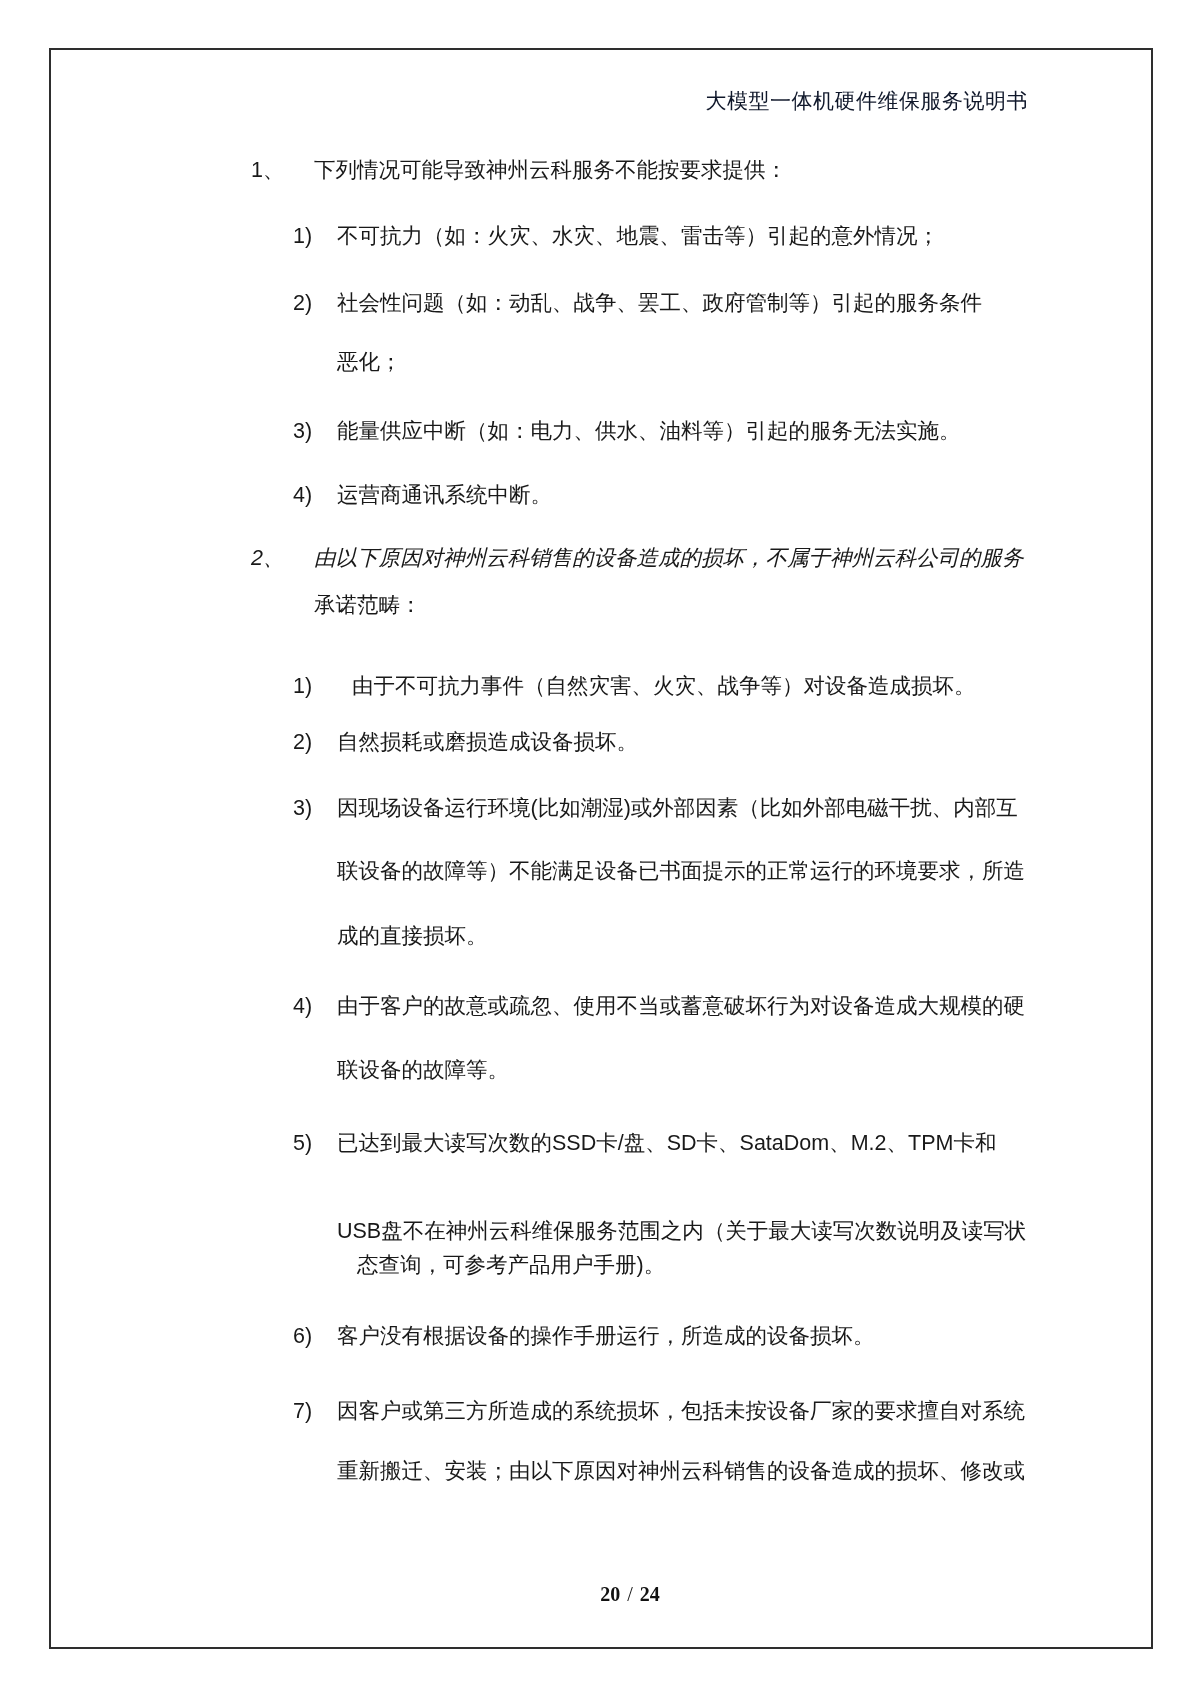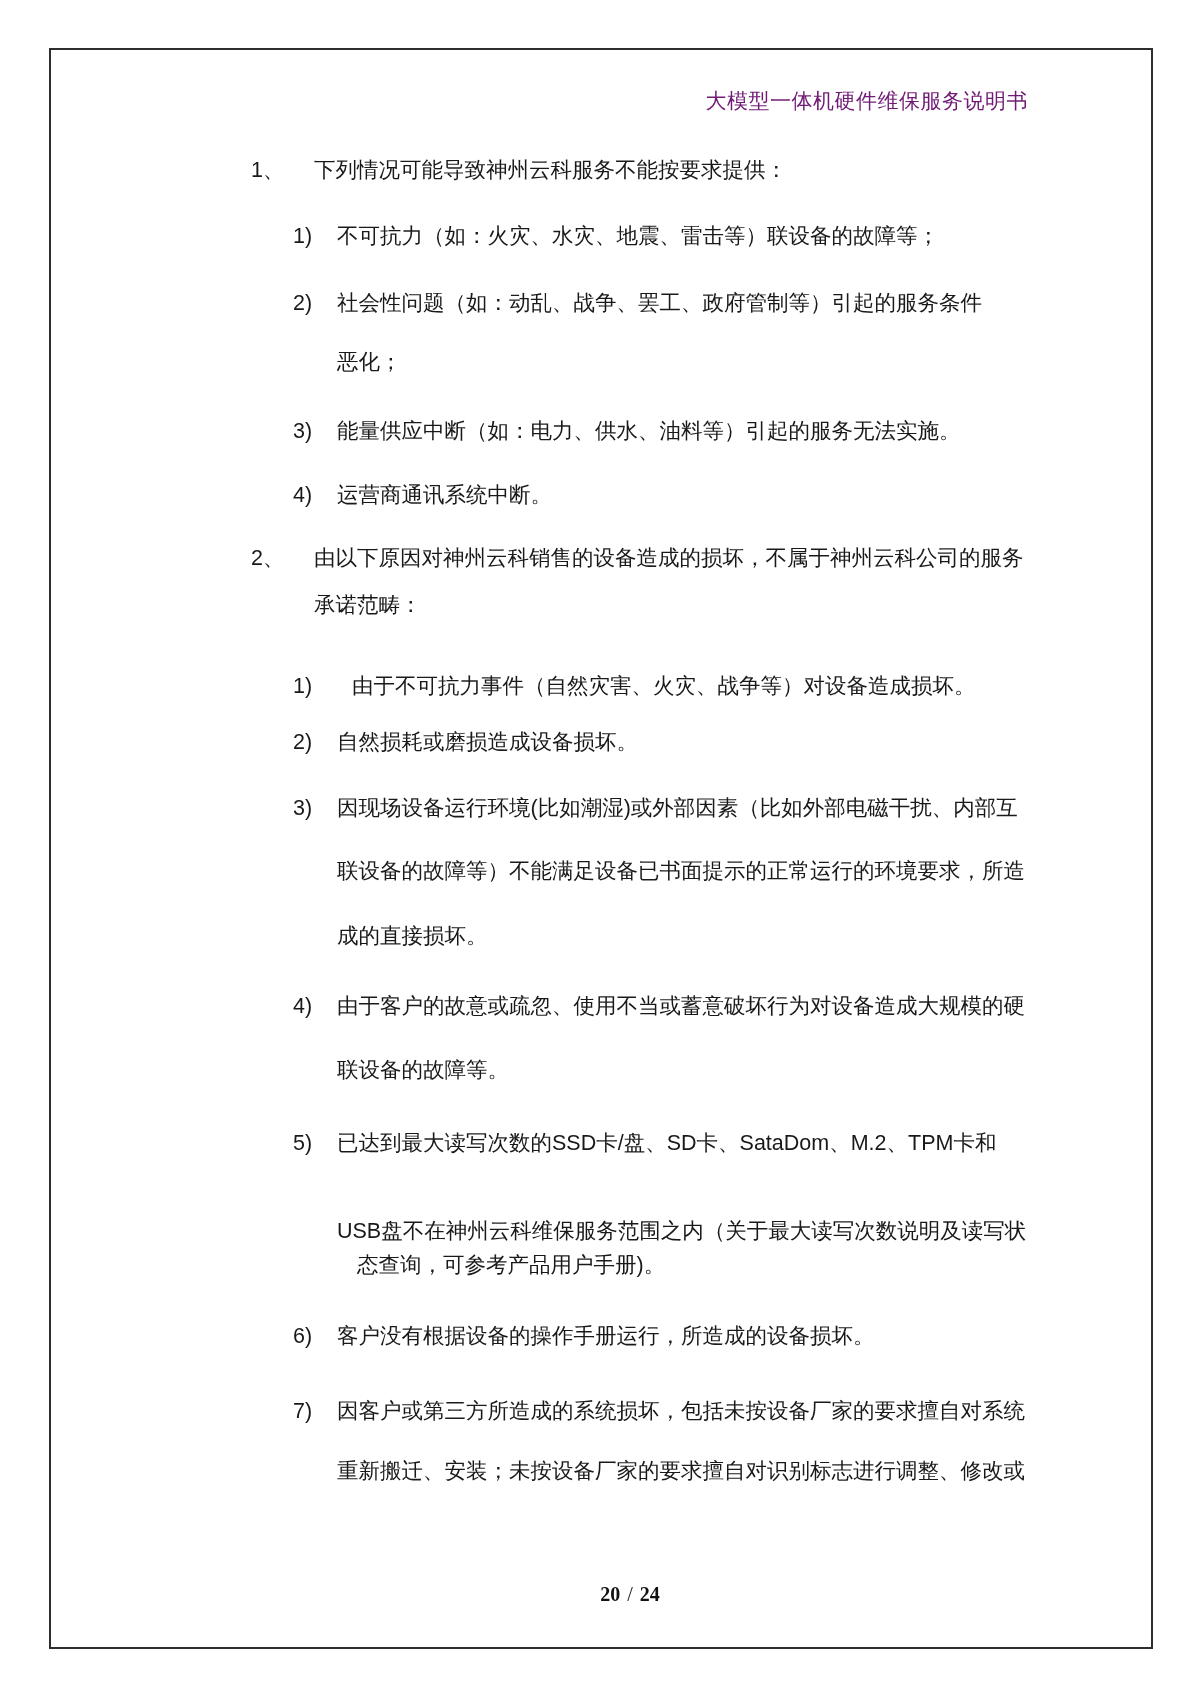--- a/index.html
+++ b/index.html
@@ -27,21 +27,21 @@
   }
   .page-header {
     position: absolute;
     top: 87px;
     left: 0;
     right: 172px;
     text-align: right;
     font-family: "Liberation Serif", serif;
     font-size: 21px;
     letter-spacing: 0.5px;
-    color: #701a75;
+    color: #0f172a;
     white-space: nowrap;
   }
   #doc .line {
     position: absolute;
     white-space: nowrap;
     font-size: 21.5px;
     line-height: 25px;
     color: #191919;
   }
   #doc .line .m { display: inline-block; }
@@ -73,37 +73,37 @@
 </style>
 </head>
 <body>
 
 <div class="page-border"></div>
 
 <div class="page-header">大模型一体机硬件维保服务说明书</div>
 
 <div id="doc">
     <div class="line item1" style="top: 158px;"><span class="m">1、</span><span>下列情况可能导致神州云科服务不能按要求提供：</span></div>
-    <div class="line item2" style="top: 224px;"><span class="m">1)</span><span>不可抗力（如：火灾、水灾、地震、雷击等）联设备的故障等；</span></div>
+    <div class="line item2" style="top: 224px;"><span class="m">1)</span><span>不可抗力（如：火灾、水灾、地震、雷击等）引起的意外情况；</span></div>
     <div class="line item2" style="top: 291px;"><span class="m">2)</span><span>社会性问题（如：动乱、战争、罢工、政府管制等）引起的服务条件</span></div>
     <div class="line cont2" style="top: 350px;"><span>恶化；</span></div>
     <div class="line item2" style="top: 419px;"><span class="m">3)</span><span>能量供应中断（如：电力、供水、油料等）引起的服务无法实施。</span></div>
     <div class="line item2" style="top: 483px;"><span class="m">4)</span><span>运营商通讯系统中断。</span></div>
-    <div class="line item1" style="top: 546px;"><span class="m">2、</span><span>由以下原因对神州云科销售的设备造成的损坏，不属于神州云科公司的服务</span></div>
+    <div class="line item1" style="top: 546px; font-style: italic;"><span class="m">2、</span><span>由以下原因对神州云科销售的设备造成的损坏，不属于神州云科公司的服务</span></div>
     <div class="line cont1" style="top: 593px;"><span>承诺范畴：</span></div>
     <div class="line item2w" style="top: 674px;"><span class="m">1)</span><span>由于不可抗力事件（自然灾害、火灾、战争等）对设备造成损坏。</span></div>
     <div class="line item2" style="top: 730px;"><span class="m">2)</span><span>自然损耗或磨损造成设备损坏。</span></div>
     <div class="line item2" style="top: 796px;"><span class="m">3)</span><span>因现场设备运行环境(比如潮湿)或外部因素（比如外部电磁干扰、内部互</span></div>
     <div class="line cont2" style="top: 859px;"><span>联设备的故障等）不能满足设备已书面提示的正常运行的环境要求，所造</span></div>
     <div class="line cont2" style="top: 924px;"><span>成的直接损坏。</span></div>
     <div class="line item2" style="top: 994px;"><span class="m">4)</span><span>由于客户的故意或疏忽、使用不当或蓄意破坏行为对设备造成大规模的硬</span></div>
     <div class="line cont2" style="top: 1058px;"><span>联设备的故障等。</span></div>
     <div class="line item2" style="top: 1131px;"><span class="m">5)</span><span>已达到最大读写次数的SSD卡/盘、SD卡、SataDom、M.2、TPM卡和</span></div>
     <div class="line cont2" style="top: 1219px;"><span>USB盘不在神州云科维保服务范围之内（关于最大读写次数说明及读写状</span></div>
     <div class="line cont2" style="top: 1253px; margin-left: 20px;"><span>态查询，可参考产品用户手册)。</span></div>
     <div class="line item2" style="top: 1324px;"><span class="m">6)</span><span>客户没有根据设备的操作手册运行，所造成的设备损坏。</span></div>
     <div class="line item2" style="top: 1399px;"><span class="m">7)</span><span>因客户或第三方所造成的系统损坏，包括未按设备厂家的要求擅自对系统</span></div>
-    <div class="line cont2" style="top: 1459px;"><span>重新搬迁、安装；未按设备厂家的要求擅自对识别标志进行调整、修改或</span></div>
+    <div class="line cont2" style="top: 1459px;"><span>重新搬迁、安装；由以下原因对神州云科销售的设备造成的损坏、修改或</span></div>
   </div>
 
 <div class="page-footer">
   <span>20</span><span class="sep">/</span><span>24</span>
 </div>
 
 </body></html>

